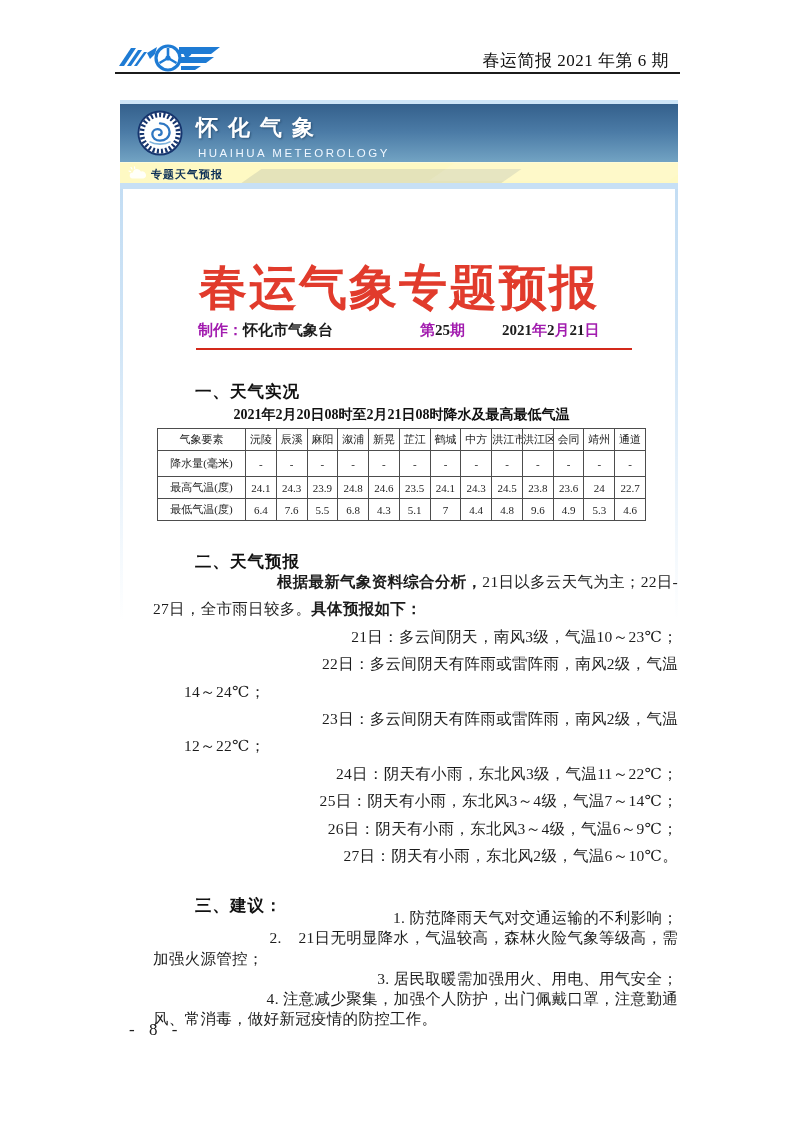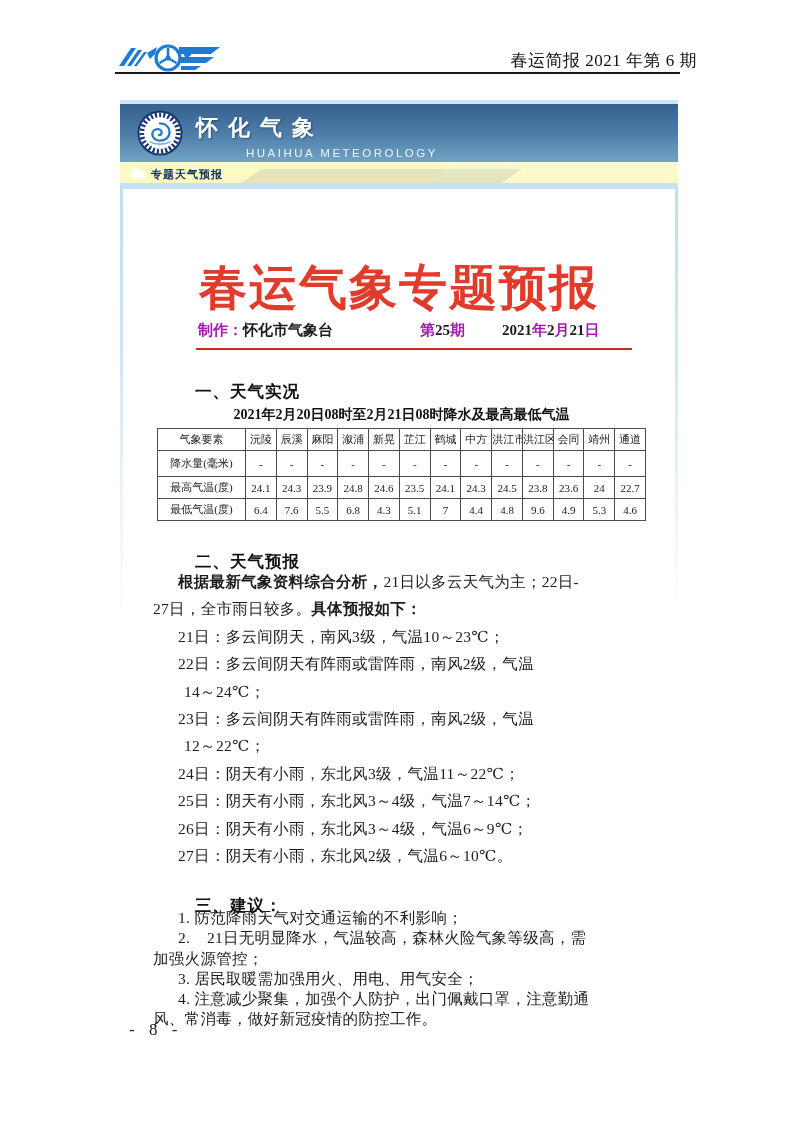--- a/index.html
+++ b/index.html
@@ -1,39 +1,39 @@
 <!DOCTYPE html>
 <html><head>
 <meta charset="utf-8">
 <style>
   html,body{margin:0;padding:0;background:#ffffff;}
   .page{position:relative;width:793px;height:1122px;background:#ffffff;overflow:hidden;
         font-family:"Liberation Serif","DejaVu Serif",serif;color:#1c1c1c;}
 
   
   .jlogo{position:absolute;left:117px;top:39px;width:106px;height:34px;}
-  .jtitle{position:absolute;right:96px;top:49px;font-size:17px;color:#111;letter-spacing:.5px;}
+  .jtitle{position:absolute;right:124px;top:49px;font-size:17px;color:#111;letter-spacing:.5px;}
   .hrule{position:absolute;left:115px;top:72px;width:565px;border-top:2px solid #1b1b1b;}
 
   
   .doc{position:absolute;left:120px;top:100px;width:558px;height:950px;background:#fff;}
   .doc .sideL,.doc .sideR{position:absolute;top:0;width:3px;height:520px;
         background:linear-gradient(180deg,#bcd9f2 0%,#cfe4f6 45%,rgba(255,255,255,0) 100%);}
   .doc .sideL{left:0;}
   .doc .sideR{right:0;}
   .topstrip{position:absolute;left:0;top:0;width:100%;height:4px;background:#cde5f8;}
 
   .banner{position:absolute;left:0;top:4px;width:100%;height:58px;
         background:linear-gradient(180deg,#34608c 0%,#4b7ba6 48%,#72a3c3 100%);}
   .seal{position:absolute;left:17px;top:6px;width:46px;height:46px;}
   .orgcn{position:absolute;left:76px;top:9px;font-family:"Liberation Sans","DejaVu Sans",sans-serif;
         font-weight:bold;font-size:22px;color:#ffffff;letter-spacing:10px;white-space:nowrap;
         text-shadow:1px 1px 2px rgba(0,30,60,.45);}
   .orgen{position:absolute;left:78px;top:43px;font-family:"Liberation Sans","DejaVu Sans",sans-serif;
-        font-size:11.5px;color:#eef6ff;letter-spacing:2.5px;white-space:nowrap;margin-left:48px;}
+        font-size:11.5px;color:#eef6ff;letter-spacing:2.5px;white-space:nowrap;}
 
   .ribbon{position:absolute;left:0;top:62px;width:100%;height:21px;background:#fef9c3;overflow:hidden;
         border-top:1px solid rgba(255,255,255,.35);}
   .ribbon .streak1{position:absolute;left:120px;top:6px;width:260px;height:30px;background:rgba(0,40,110,.10);transform:skewX(-55deg);}
   .ribbon .streak2{position:absolute;left:330px;top:-12px;width:240px;height:30px;background:rgba(255,255,255,.10);transform:skewX(-55deg);}
   .cloudicon{position:absolute;left:8px;top:3px;width:20px;height:15px;}
   .ribbonlabel{position:absolute;left:31px;top:4px;font-family:"Liberation Sans","DejaVu Sans",sans-serif;
         font-size:11px;font-weight:bold;color:#0d3057;letter-spacing:1px;}
   .lightstrip{position:absolute;left:0;top:83px;width:100%;height:6px;background:#c7e0f5;}
 
@@ -62,21 +62,21 @@
   table.wx tr.precip td{height:25px;}
   table.wx td.lab{font-size:11px;}
   table.wx col.c0{width:88px;}
 
   .lines{position:absolute;left:0;width:558px;font-size:15.5px;color:#1c1c1c;letter-spacing:.3px;}
   .lines .line{white-space:pre-wrap;}
   .s2{top:468px;}
   .s2 .line{line-height:27.4px;}
   .s3{top:808px;}
   .s3 .line{line-height:20.3px;}
-  .i-first{margin-left:58px;}
+  .i-first{margin-left:102px;text-align:right;}
   .i-base{margin-left:33px;}
   .i-wrap{margin-left:64px;}
   .b{font-weight:bold;}
 
   .pagenum{position:absolute;left:129px;top:1020px;font-size:17px;color:#222;letter-spacing:5px;}
 </style>
 </head>
 <body>
 
 <div class="page">

